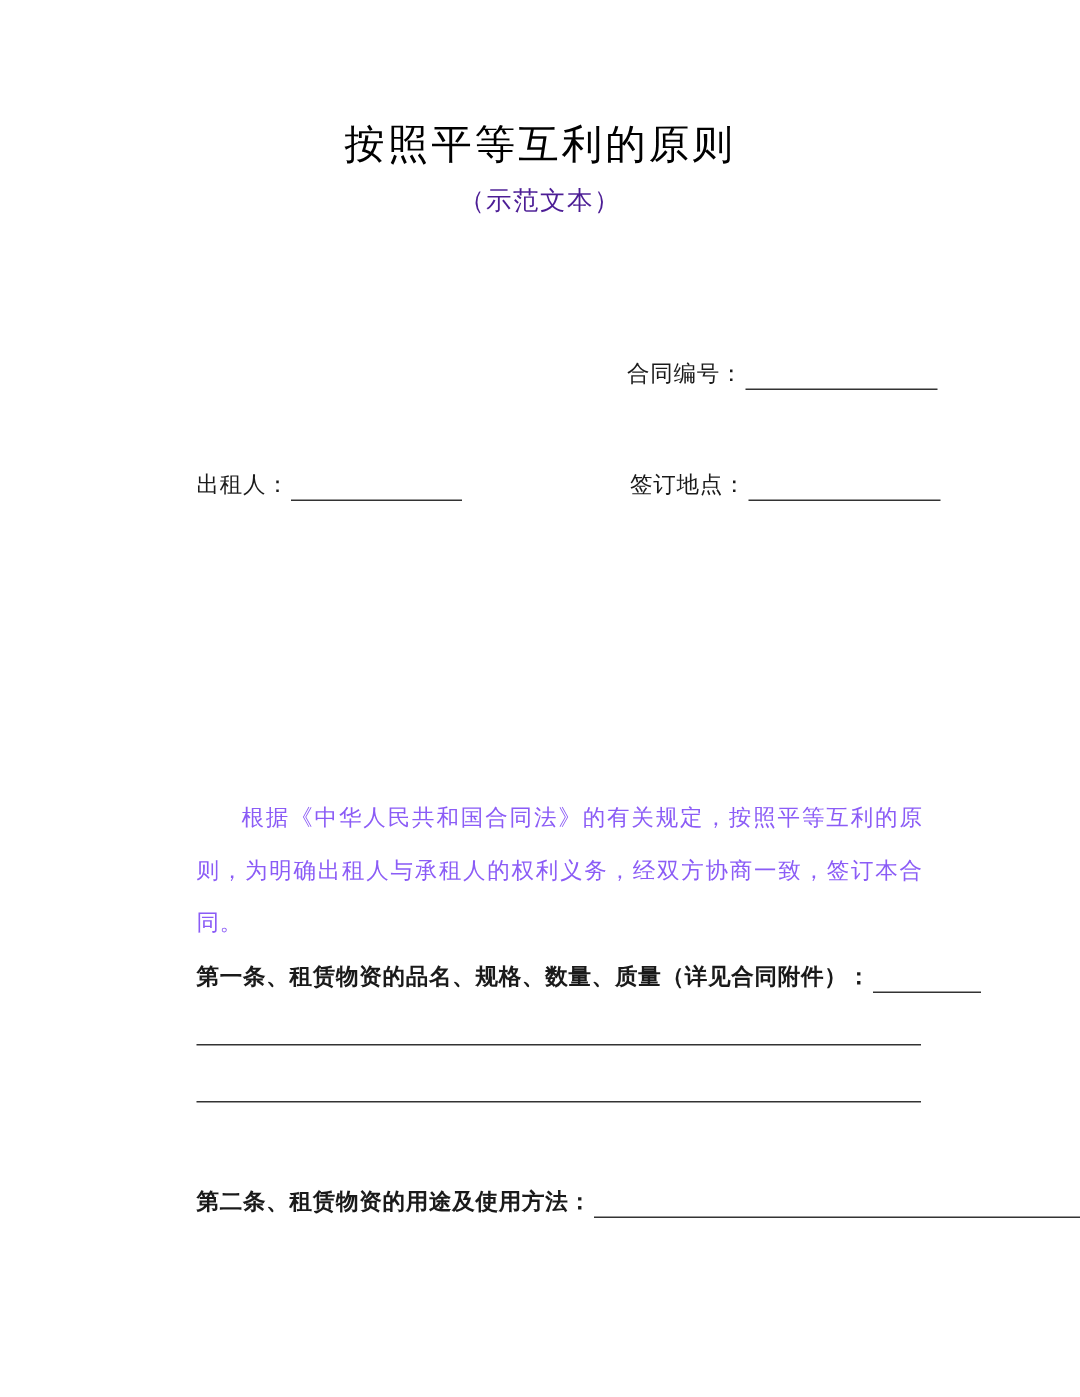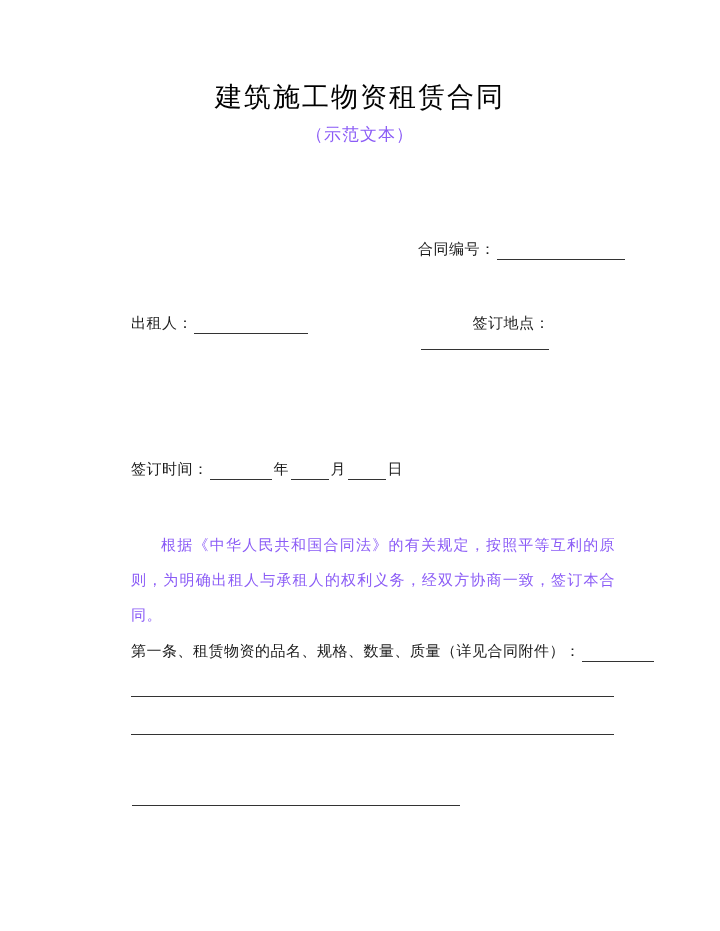--- a/index.html
+++ b/index.html
@@ -39,21 +39,21 @@
   }
   .doc-subtitle {
     position: absolute;
     left: 0;
     top: 122px;
     width: 720px;
     text-align: center;
     font-size: 17px;
     line-height: 24px;
     letter-spacing: 1px;
-    color: #8b5cf6;
+    color: #4c1d95;
     white-space: nowrap;
   }
 
   
   .field-row {
     position: absolute;
     display: flex;
     align-items: flex-end;
     font-size: 15px;
     line-height: 22px;
@@ -70,21 +70,21 @@
     margin: 0 1px;
   }
 
   
   .row-contract-no { left: 418px; top: 238px; }
   .row-contract-no .blank { width: 128px; }
 
   
   .row-lessor { left: 131px; top: 312px; }
   .row-lessor .blank { width: 114px; }
-  .row-sign-place { left: 420px; top: 312px; flex-direction: column; }
+  .row-sign-place { left: 420px; top: 312px; }
   .row-sign-place .blank { width: 128px; }
 
   
   .row-lessee { left: 131px; top: 388px; }
   .row-lessee .blank { width: 114px; }
 
   
   .row-sign-time { left: 131px; top: 458px; }
   .row-sign-time .blank-year  { width: 62px; }
   .row-sign-time .blank-month { width: 38px; }
@@ -109,20 +109,21 @@
   .article {
     position: absolute;
     left: 131px;
     font-size: 15px;
     line-height: 22px;
     white-space: nowrap;
     color: #1a1a1a;
     letter-spacing: 0.4px;
     display: flex;
     align-items: flex-end;
+    font-weight: bold;
   }
   .article-1 { top: 640px; }
   .article-1 .blank { width: 72px; }
   .article-2 { top: 790px; }
   .article-2 .blank { width: 328px; }
 
   
   .rule-line {
     position: absolute;
     left: 131px;
@@ -131,57 +132,49 @@
     height: 0;
   }
   .rule-line-1 { top: 696px; }
   .rule-line-2 { top: 734px; }
 </style>
 </head>
 <body>
 
 <div class="page">
 
-  <div class="doc-title">建筑施工物资租赁合同</div>
+  <div class="doc-title">按照平等互利的原则</div>
 
   <div class="doc-subtitle">（示范文本）</div>
 
   <div class="field-row row-lessor">
     <span class="field-label">出租人：</span>
     <span class="blank"></span>
   </div>
 
   <div class="field-row row-contract-no">
     <span class="field-label">合同编号：</span>
     <span class="blank"></span>
   </div>
 
   <div class="field-row row-sign-place">
     <span class="field-label">签订地点：</span>
     <span class="blank"></span>
   </div>
 
 
-  <div class="field-row row-sign-time">
-    <span class="field-label">签订时间：</span>
-    <span class="blank blank-year"></span>
-    <span class="unit">年</span>
-    <span class="blank blank-month"></span>
-    <span class="unit">月</span>
-    <span class="blank blank-day"></span>
-    <span class="unit">日</span>
-  </div>
 
   <div class="body-para">根据《中华人民共和国合同法》的有关规定，按照平等互利的原则，为明确出租人与承租人的权利义务，经双方协商一致，签订本合同。</div>
 
   <div class="article article-1">
     <span class="field-label">第一条、租赁物资的品名、规格、数量、质量（详见合同附件）：</span>
     <span class="blank"></span>
   </div>
 
   <div class="rule-line rule-line-1"></div>
   <div class="rule-line rule-line-2"></div>
 
   <div class="article article-2">
+    <span class="field-label">第二条、租赁物资的用途及使用方法：</span>
     <span class="blank"></span>
   </div>
 
 </div>
 
 </body></html>

